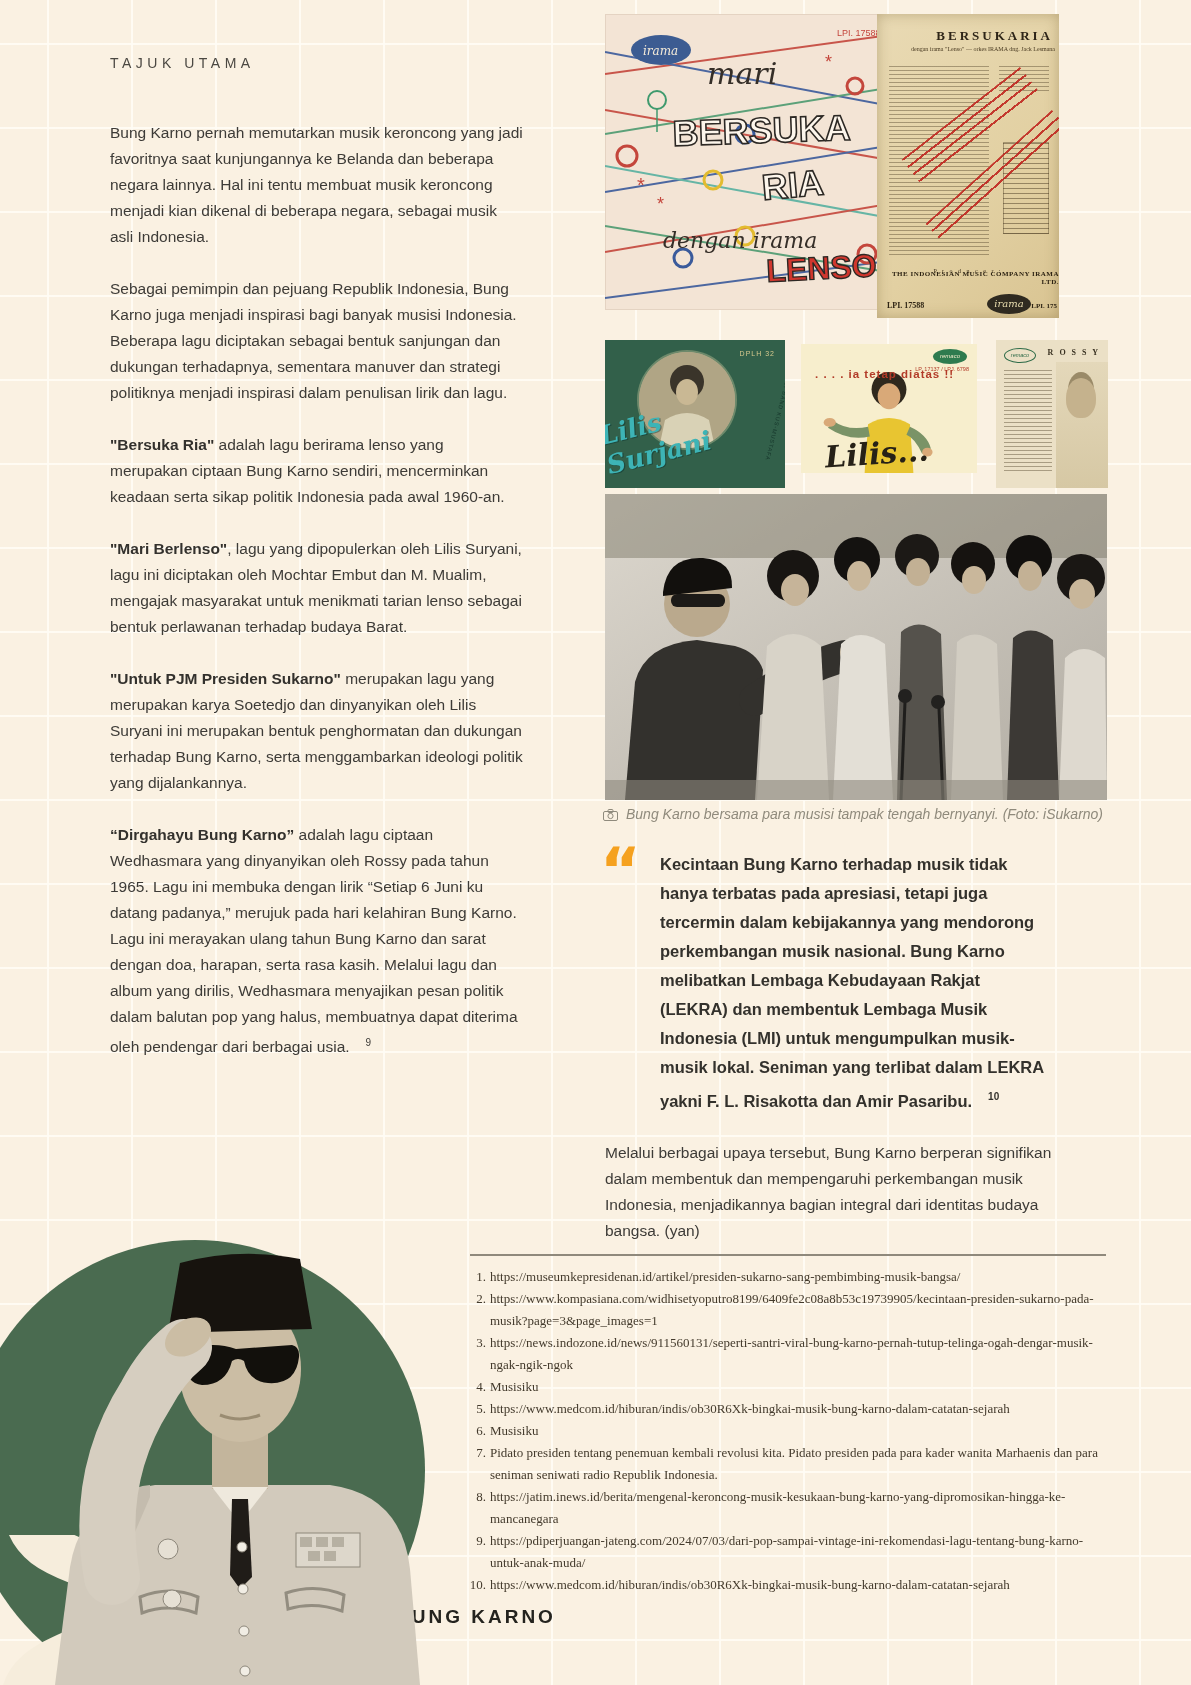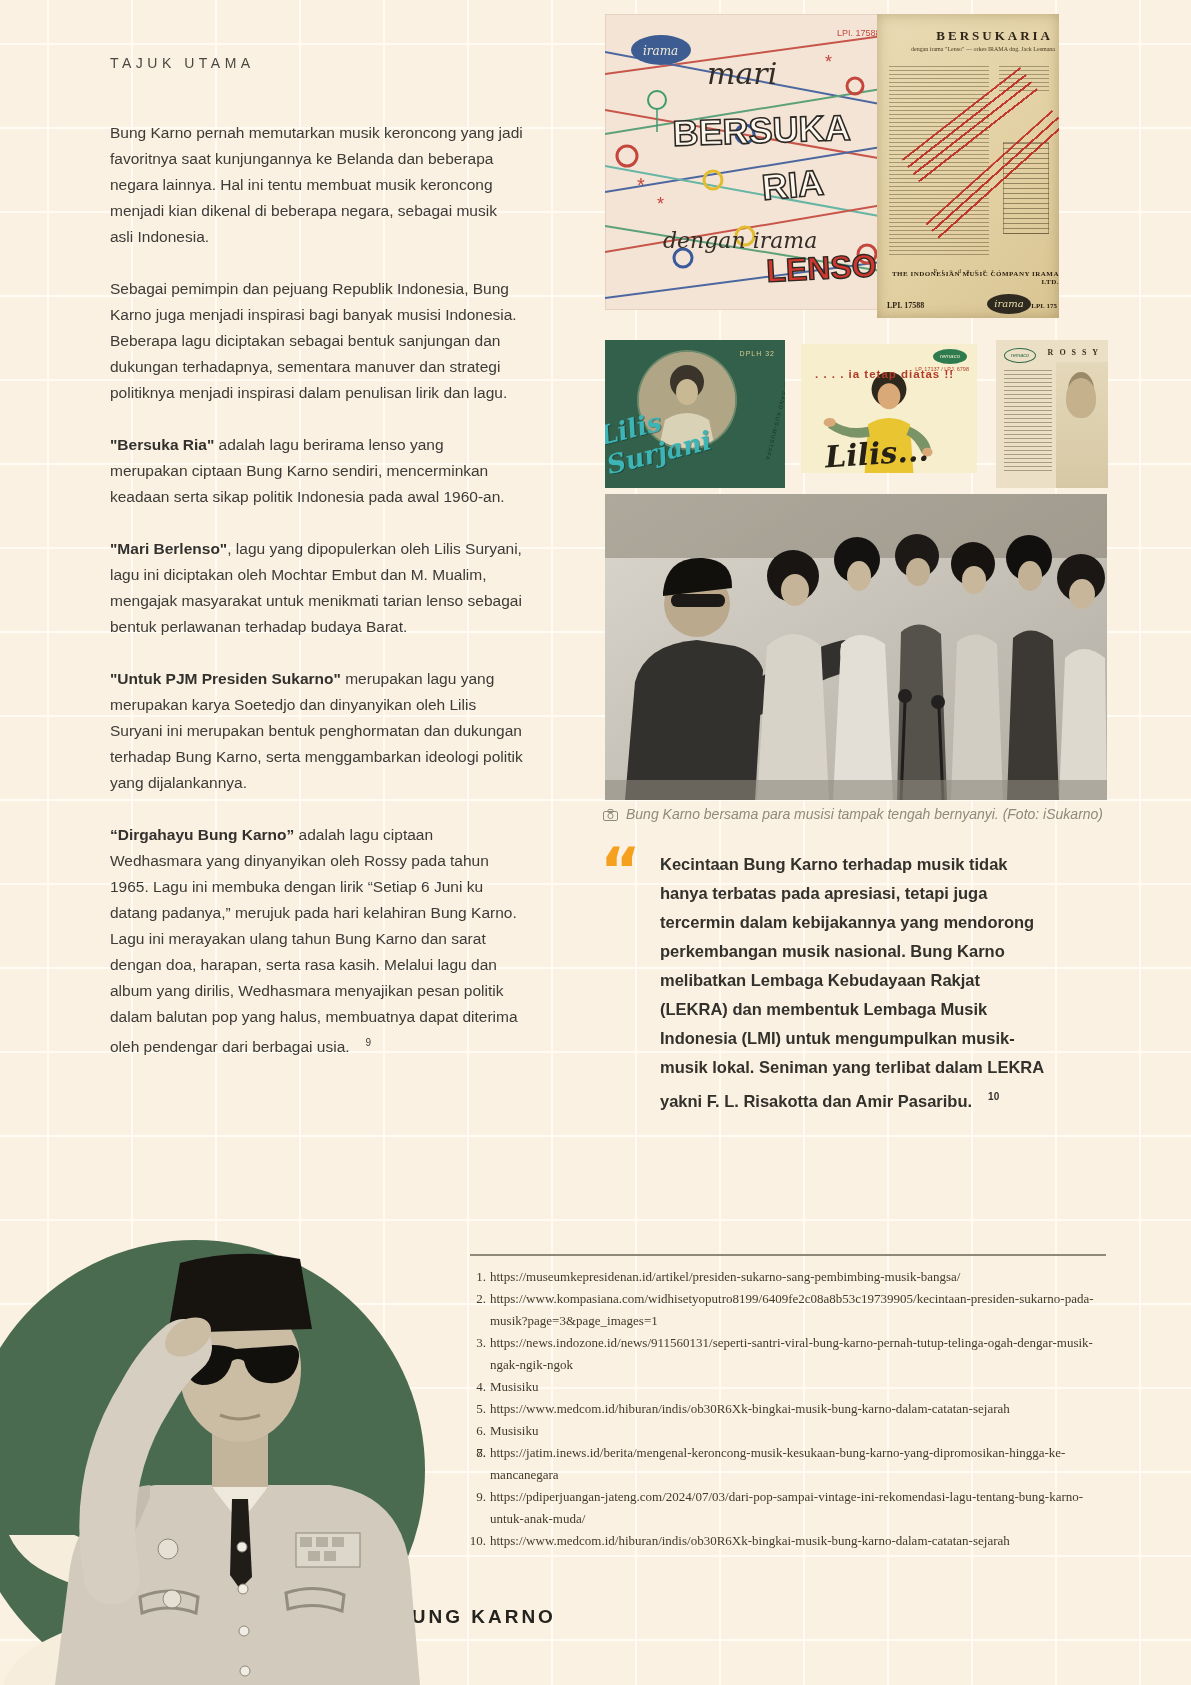--- a/index.html
+++ b/index.html
@@ -244,31 +244,32 @@
           <circle cx="7.5" cy="7" r="2.6" fill="none" stroke="#8f8a7c"></circle>
         </svg>
     </span><span>Bung Karno bersama para musisi tampak tengah bernyanyi. (Foto: iSukarno)</span>
   </div>
 
   <div class="abs quote">
     <span class="quote-mark">“</span>
     <div class="quote-text"><span>Kecintaan Bung Karno terhadap musik tidak hanya terbatas pada apresiasi, tetapi juga tercermin dalam kebijakannya yang mendorong perkembangan musik nasional. Bung Karno melibatkan Lembaga Kebudayaan Rakjat (LEKRA) dan membentuk Lembaga Musik Indonesia (LMI) untuk mengumpulkan musik-musik lokal. Seniman yang terlibat dalam LEKRA yakni F. L. Risakotta dan Amir Pasaribu.</span><sup>10</sup></div>
   </div>
 
+  <div class="abs closing">Melalui berbagai upaya tersebut, Bung Karno berperan signifikan dalam membentuk dan mempengaruhi perkembangan musik Indonesia, menjadikannya bagian integral dari identitas budaya bangsa. (yan)</div>
 
   <div class="abs fn-divider"></div>
   <div class="abs footnotes">
     <ol>
       <li><span class="fn-num">1.</span><span>https://museumkepresidenan.id/artikel/presiden-sukarno-sang-pembimbing-musik-bangsa/</span></li>
       <li><span class="fn-num">2.</span><span>https://www.kompasiana.com/widhisetyoputro8199/6409fe2c08a8b53c19739905/kecintaan-presiden-sukarno-pada-musik?page=3&amp;page_images=1</span></li>
       <li><span class="fn-num">3.</span><span>https://news.indozone.id/news/911560131/seperti-santri-viral-bung-karno-pernah-tutup-telinga-ogah-dengar-musik-ngak-ngik-ngok</span></li>
       <li><span class="fn-num">4.</span><span>Musisiku</span></li>
       <li><span class="fn-num">5.</span><span>https://www.medcom.id/hiburan/indis/ob30R6Xk-bingkai-musik-bung-karno-dalam-catatan-sejarah</span></li>
       <li><span class="fn-num">6.</span><span>Musisiku</span></li>
-      <li><span class="fn-num">7.</span></li>
+      <li><span class="fn-num">7.</span><span>Pidato presiden tentang penemuan kembali revolusi kita. Pidato presiden pada para kader wanita Marhaenis dan para seniman seniwati radio Republik Indonesia.</span></li>
       <li><span class="fn-num">8.</span><span>https://jatim.inews.id/berita/mengenal-keroncong-musik-kesukaan-bung-karno-yang-dipromosikan-hingga-ke-mancanegara</span></li>
       <li><span class="fn-num">9.</span><span>https://pdiperjuangan-jateng.com/2024/07/03/dari-pop-sampai-vintage-ini-rekomendasi-lagu-tentang-bung-karno-untuk-anak-muda/</span></li>
       <li><span class="fn-num">10.</span><span>https://www.medcom.id/hiburan/indis/ob30R6Xk-bingkai-musik-bung-karno-dalam-catatan-sejarah</span></li>
     </ol>
   </div>
 
   <div class="abs green-circle"></div>
 
   <div class="abs footer-title">BUNG KARNO</div>
 

